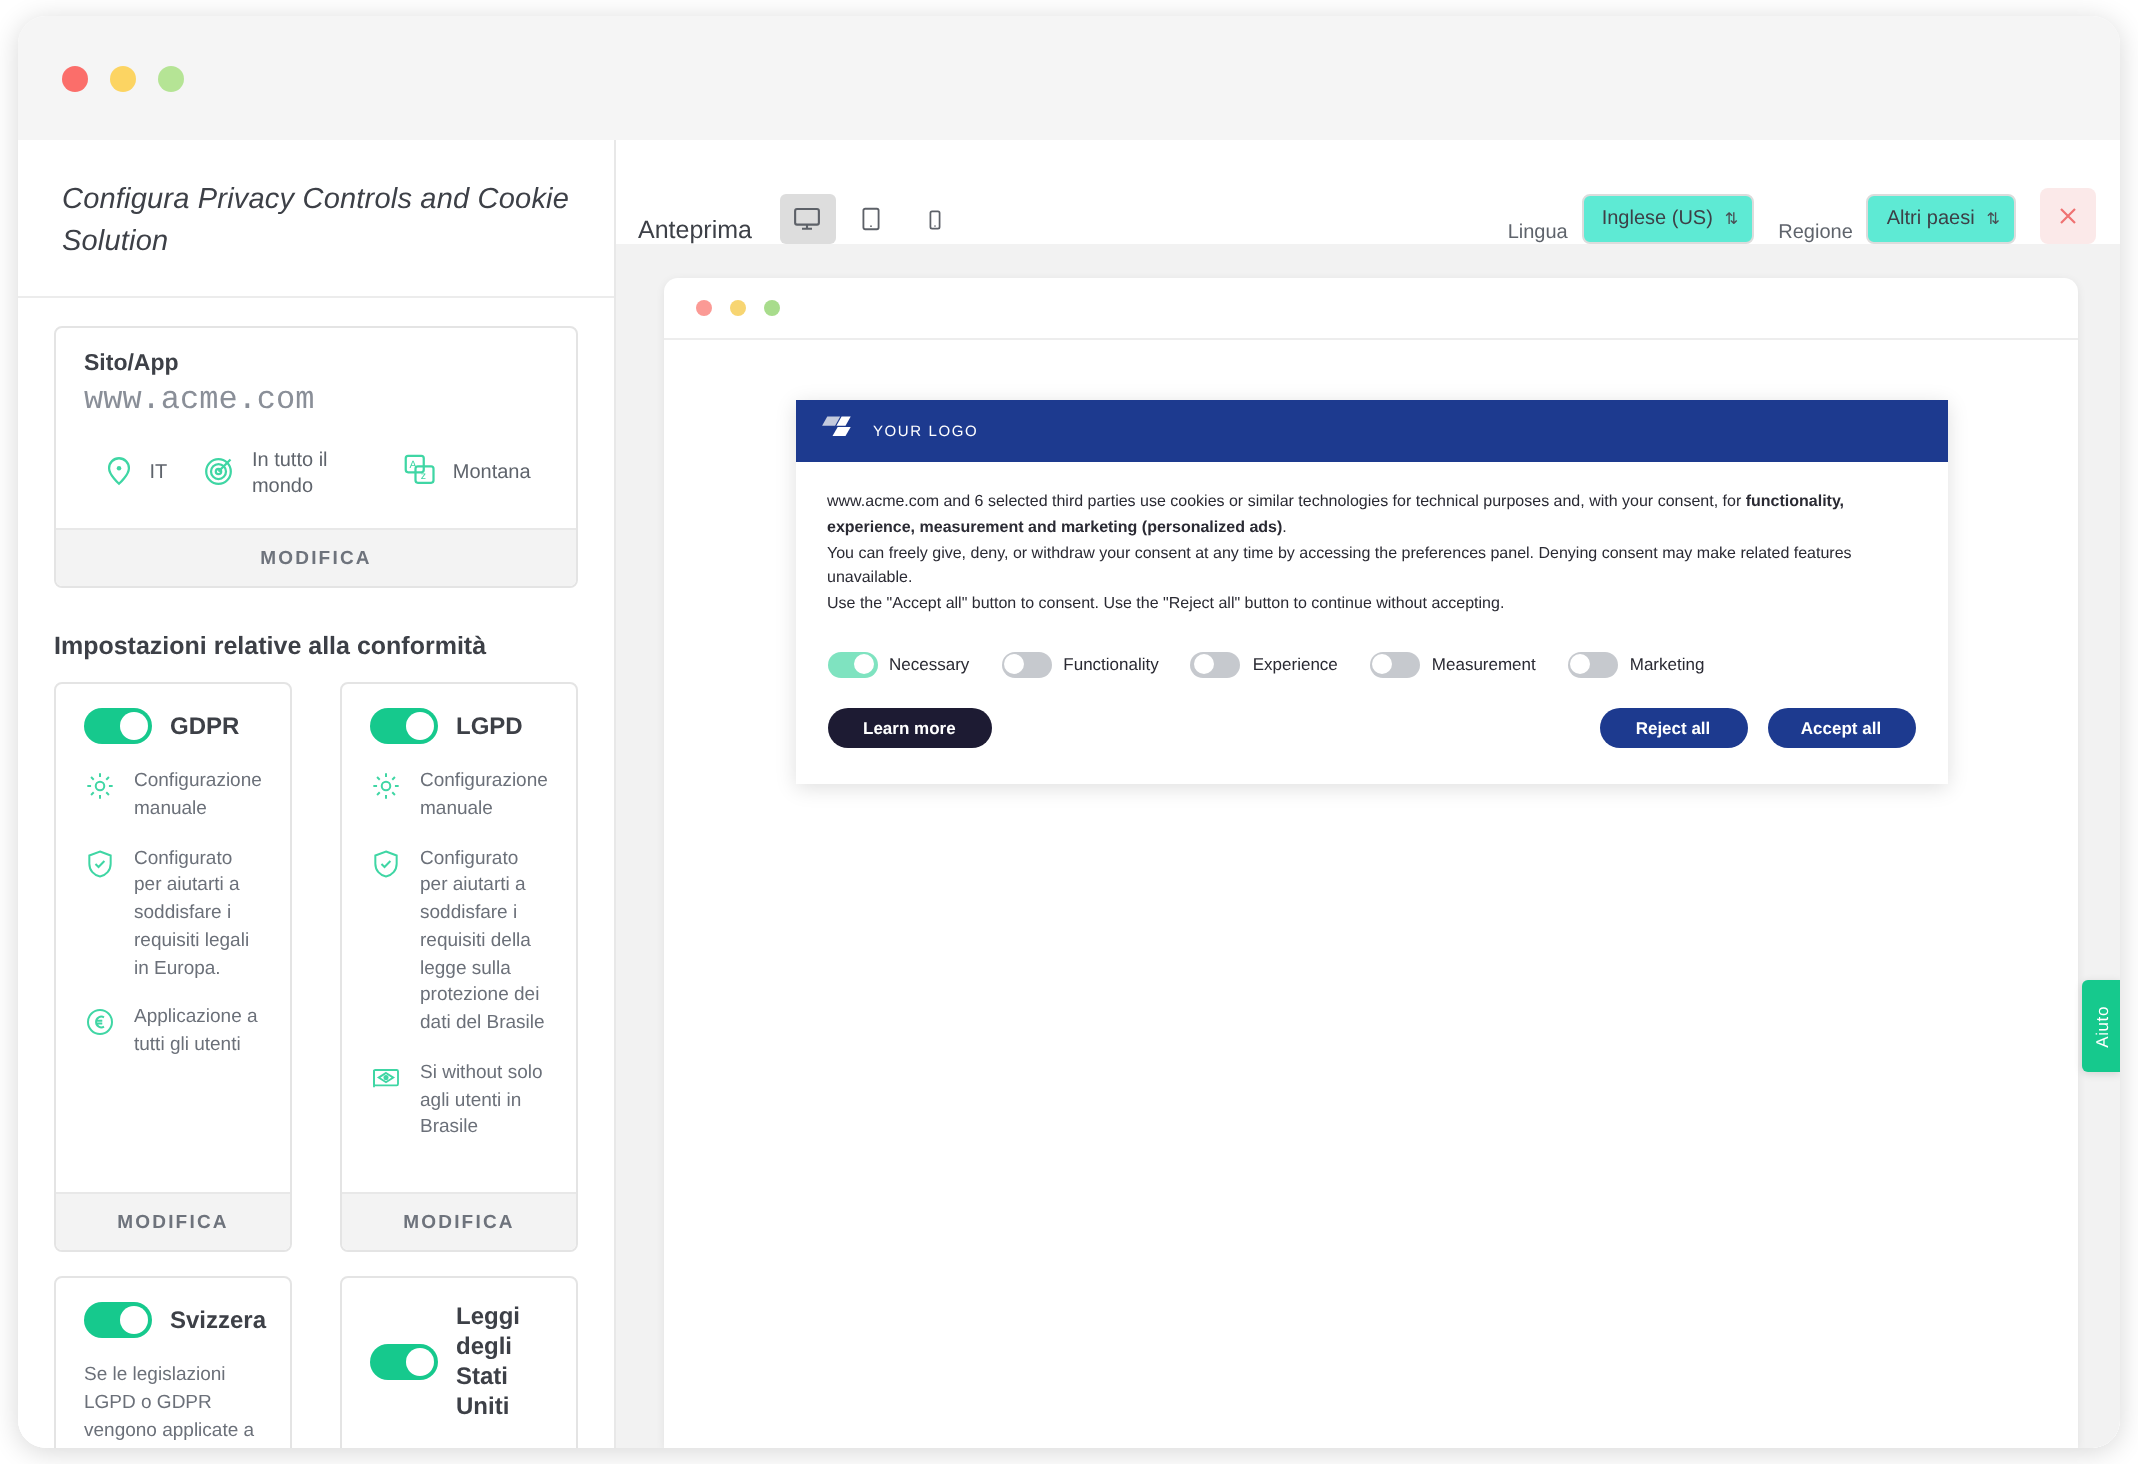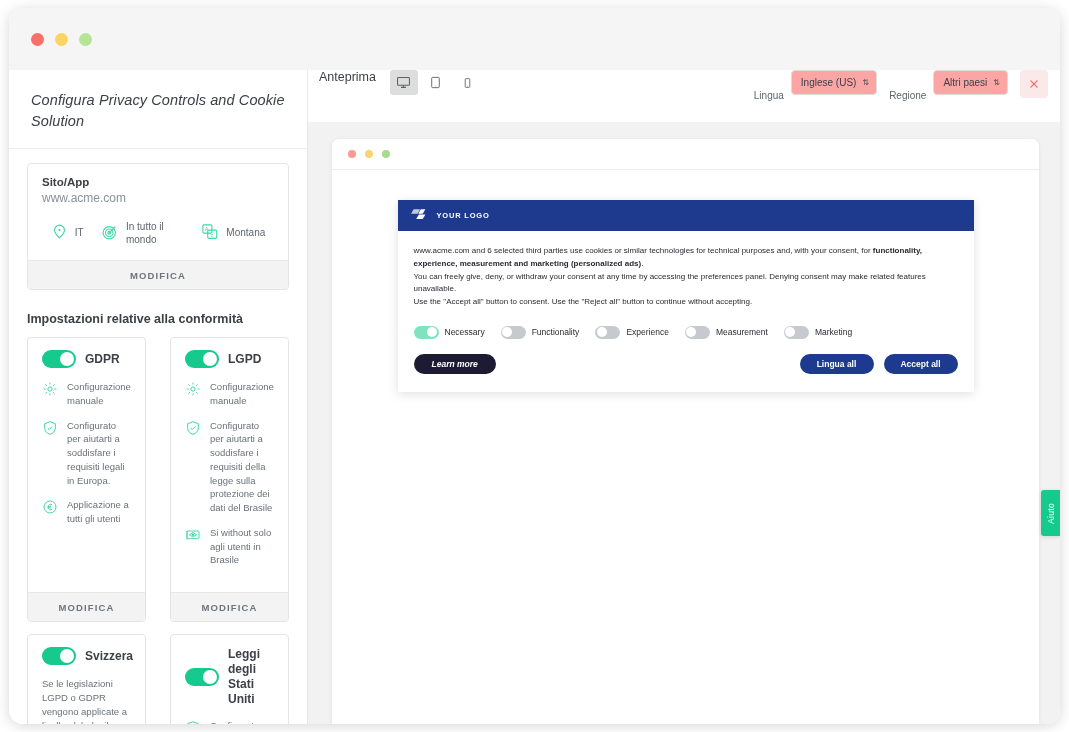--- a/index.html
+++ b/index.html
@@ -55,21 +55,21 @@
   .sidebar-body { padding: 14px 18px 0 18px; }
 
   .card {
     border: 1px solid #e4e4e4;
     border-radius: 4px;
     background: #fff;
     overflow: hidden;
   }
   .card-inner { padding: 12px 14px 14px 14px; }
   .card-label { font-size: 11.5px; font-weight: 700; color: #3d4047; }
-  .card-sub { font-size: 12px; color: #8a8f98; margin-top: 3px; }
+  .card-sub { font-size: 16px; color: #8a8f98; margin-top: 3px; font-family: Liberation Mono, monospace; }
   .modifica {
     background: #f3f3f3;
     border-top: 1px solid #e8e8e8;
     text-align: center;
     font-size: 9.5px; font-weight: 700; letter-spacing: 1.1px;
     color: #6e737c;
     padding: 9px 0 8px 0;
     cursor: pointer;
   }
 
@@ -109,37 +109,37 @@
   
   .preview {
     flex: 1;
     background: #ffffff;
     display: flex; flex-direction: column;
     position: relative;
     overflow: hidden;
   }
   .toolbar {
     height: 52px;
-    display: flex; align-items: flex-start;
+    display: flex; align-items: flex-end;
     padding: 0 12px 0 11px;
     background: #fff;
     flex: none;
   }
   .toolbar-label { font-size: 12.5px; color: #3d4047; font-weight: 400; margin-right: 14px; }
   .devbtn {
     width: 28px; height: 25px; border-radius: 3px;
     display: flex; align-items: center; justify-content: center;
     margin-right: 4px; cursor: pointer;
   }
   .devbtn.active { background: #dddddd; }
   .spacer { flex: 1; }
   .small-label { font-size: 10px; color: #5f646c; margin-right: 7px; margin-top: 20px; }
   .select {
     border: 1px solid #dcdcdc; border-radius: 4px;
-    background: #fca5a5; height: 25px;
+    background: #5eead4; height: 25px;
     display: flex; align-items: center; gap: 6px;
     padding: 0 7px 0 9px;
     font-size: 10px; color: #3d4047;
     margin-right: 12px; cursor: pointer;
   }
   .caret { font-size: 8px; line-height: 1; color: #4a4d53; }
   .closebtn {
     width: 28px; height: 28px; border-radius: 4px;
     background: #fbe9e9; color: #ef7272;
     display: flex; align-items: center; justify-content: center;
@@ -174,21 +174,21 @@
     background: #fff;
     box-shadow: 0 2px 10px rgba(0,0,0,0.13);
   }
   .cookie-head {
     background: #1d3a8f;
     height: 31px;
     display: flex; align-items: center;
     padding-left: 13px; gap: 9px;
   }
   .logo-text {
-    font-size: 7.5px; color: #fff; font-weight: 700; letter-spacing: .8px;
+    font-size: 7.5px; color: #fff; font-weight: 400; letter-spacing: .8px;
   }
   .cookie-body { padding: 14px 16px 0 16px; }
   .cookie-text { font-size: 8px; color: #2a2a33; line-height: 1.6; }
   .cookie-text b { font-weight: 700; }
   .cookie-toggles {
     display: flex; align-items: center; gap: 9px;
     padding: 17px 16px 0 16px;
   }
   .ctog { display: flex; align-items: center; gap: 6px; margin-right: 7px; }
   .ctog-label { font-size: 8.5px; color: #2a2a33; }
@@ -205,21 +205,21 @@
   .cookie-actions {
     display: flex; align-items: center;
     padding: 15px 16px 18px 16px;
   }
   .btn {
     border-radius: 13px; height: 20px;
     display: inline-flex; align-items: center; justify-content: center;
     font-size: 8.5px; font-weight: 700; color: #fff;
     padding: 0 16px; cursor: pointer;
   }
-  .btn.dark { background: #1d1b33; padding: 0 18px; font-style: italic; }
+  .btn.dark { background: #1d1b33; padding: 0 18px; }
   .btn.blue { background: #1d3a8f; margin-left: 10px; min-width: 74px; }
 
   
   .help-tab {
     position: absolute;
     right: 0; top: 420px;
     width: 19px; height: 46px;
     background: #16c98d;
     border-radius: 3px 0 0 3px;
     display: flex; align-items: center; justify-content: center;
@@ -514,21 +514,21 @@
               </div>
               <div class="ctog">
                 <span class="cswitch"></span>
                 <span class="ctog-label">Marketing</span>
               </div>
             </div>
 
             <div class="cookie-actions">
               <div class="btn dark">Learn more</div>
               <span class="spacer"></span>
-              <div class="btn blue">Lingua all</div>
+              <div class="btn blue">Reject all</div>
               <div class="btn blue">Accept all</div>
             </div>
           </div>
         </div>
       </div>
 
       <div class="help-tab">
         <span>Aiuto</span>
       </div>
 

